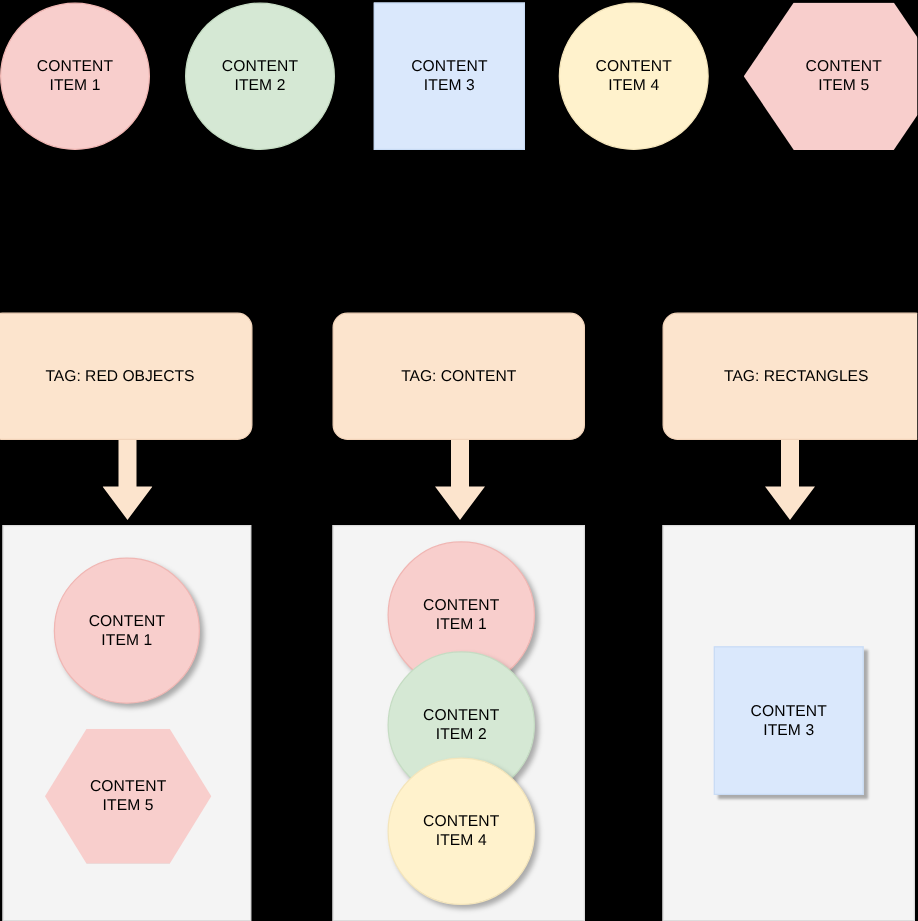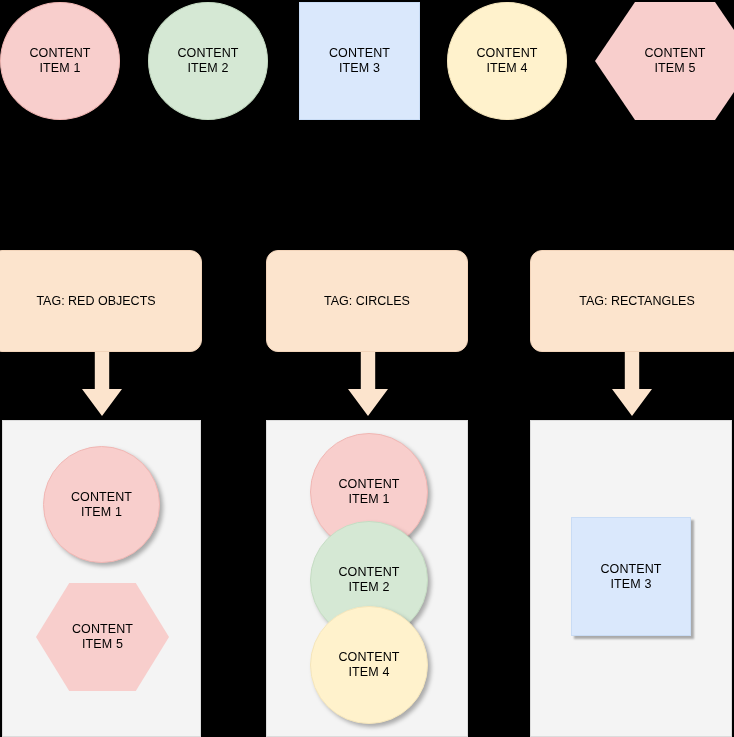--- a/index.html
+++ b/index.html
@@ -132,21 +132,21 @@
 
   </div>
 
   <div>
 
     <div class="tag-box" style="left:-10px; top:250px; width:212px; height:102px;">
       <div class="tag-label">TAG: RED OBJECTS</div>
     </div>
 
     <div class="tag-box" style="left:266px; top:250px; width:202px; height:102px;">
-      <div class="tag-label">TAG: CIRCLES</div>
+      <div class="tag-label">TAG: CONTENT</div>
     </div>
 
     <div class="tag-box" style="left:530px; top:250px; width:214px; height:102px;">
       <div class="tag-label">TAG: RECTANGLES</div>
     </div>
 
   </div>
 
   <div>
     <div class="down-arrow" style="left:82px;  top:352px; width:40px; height:64px;"></div>

